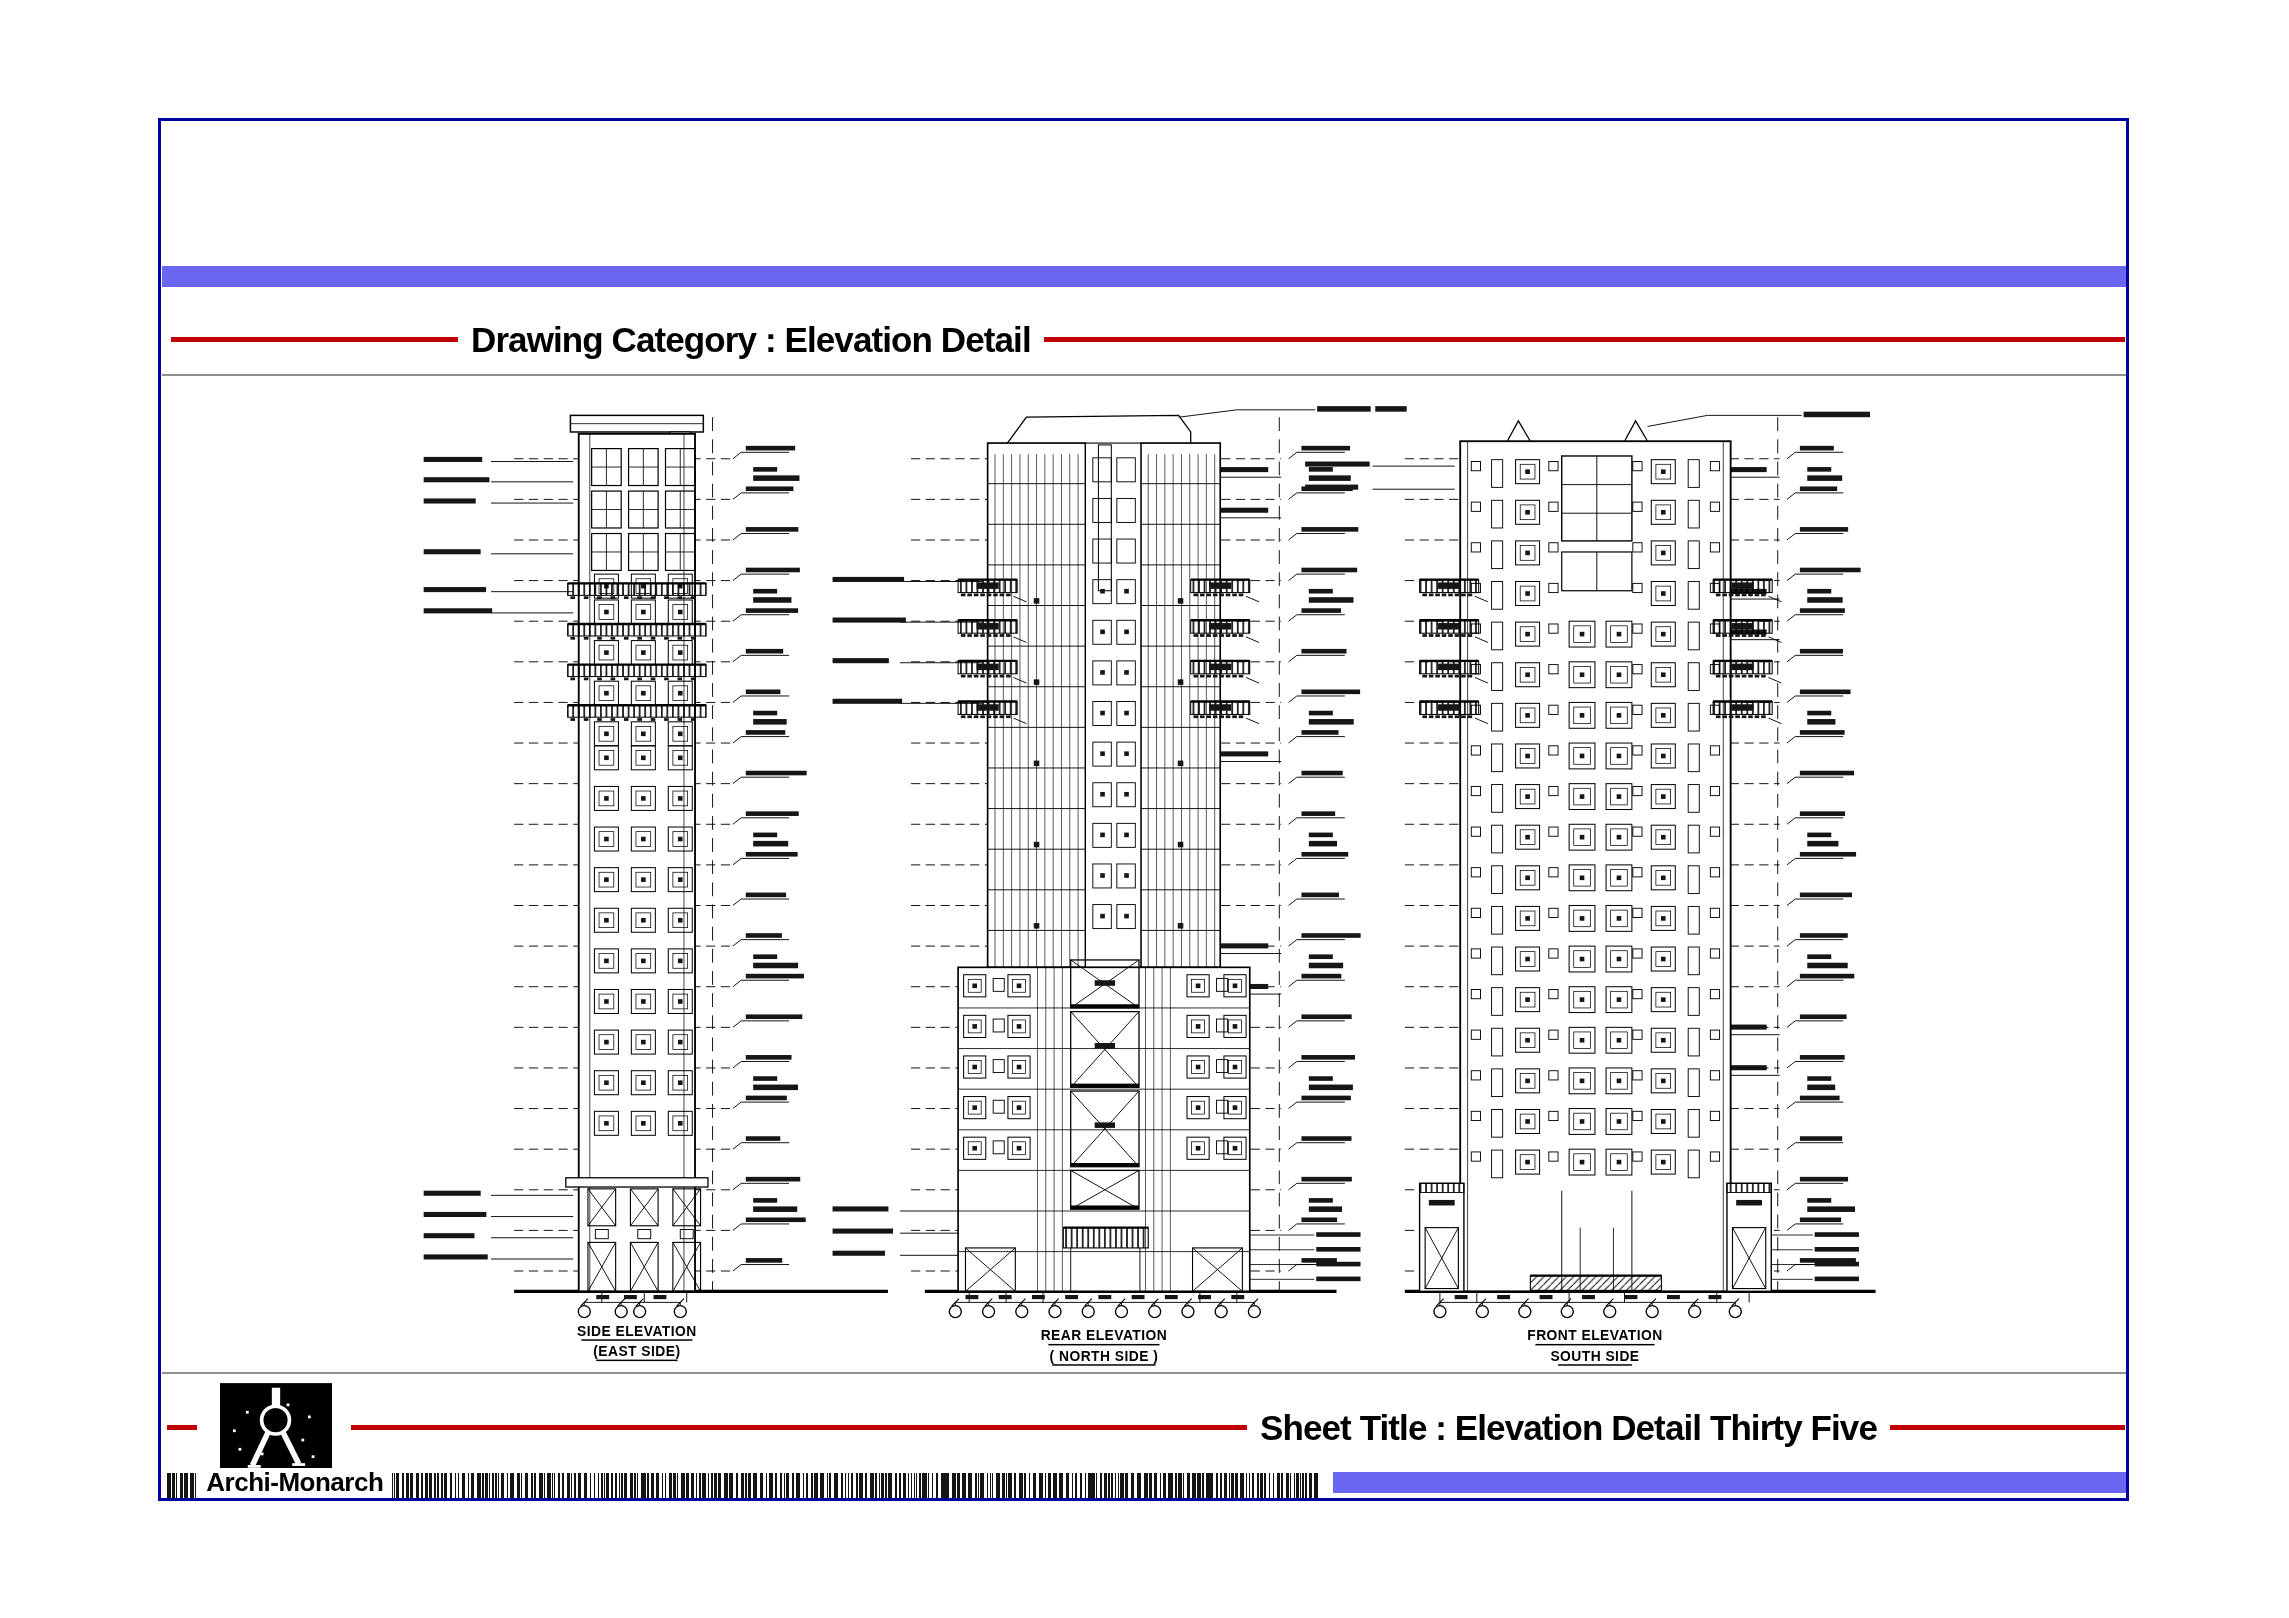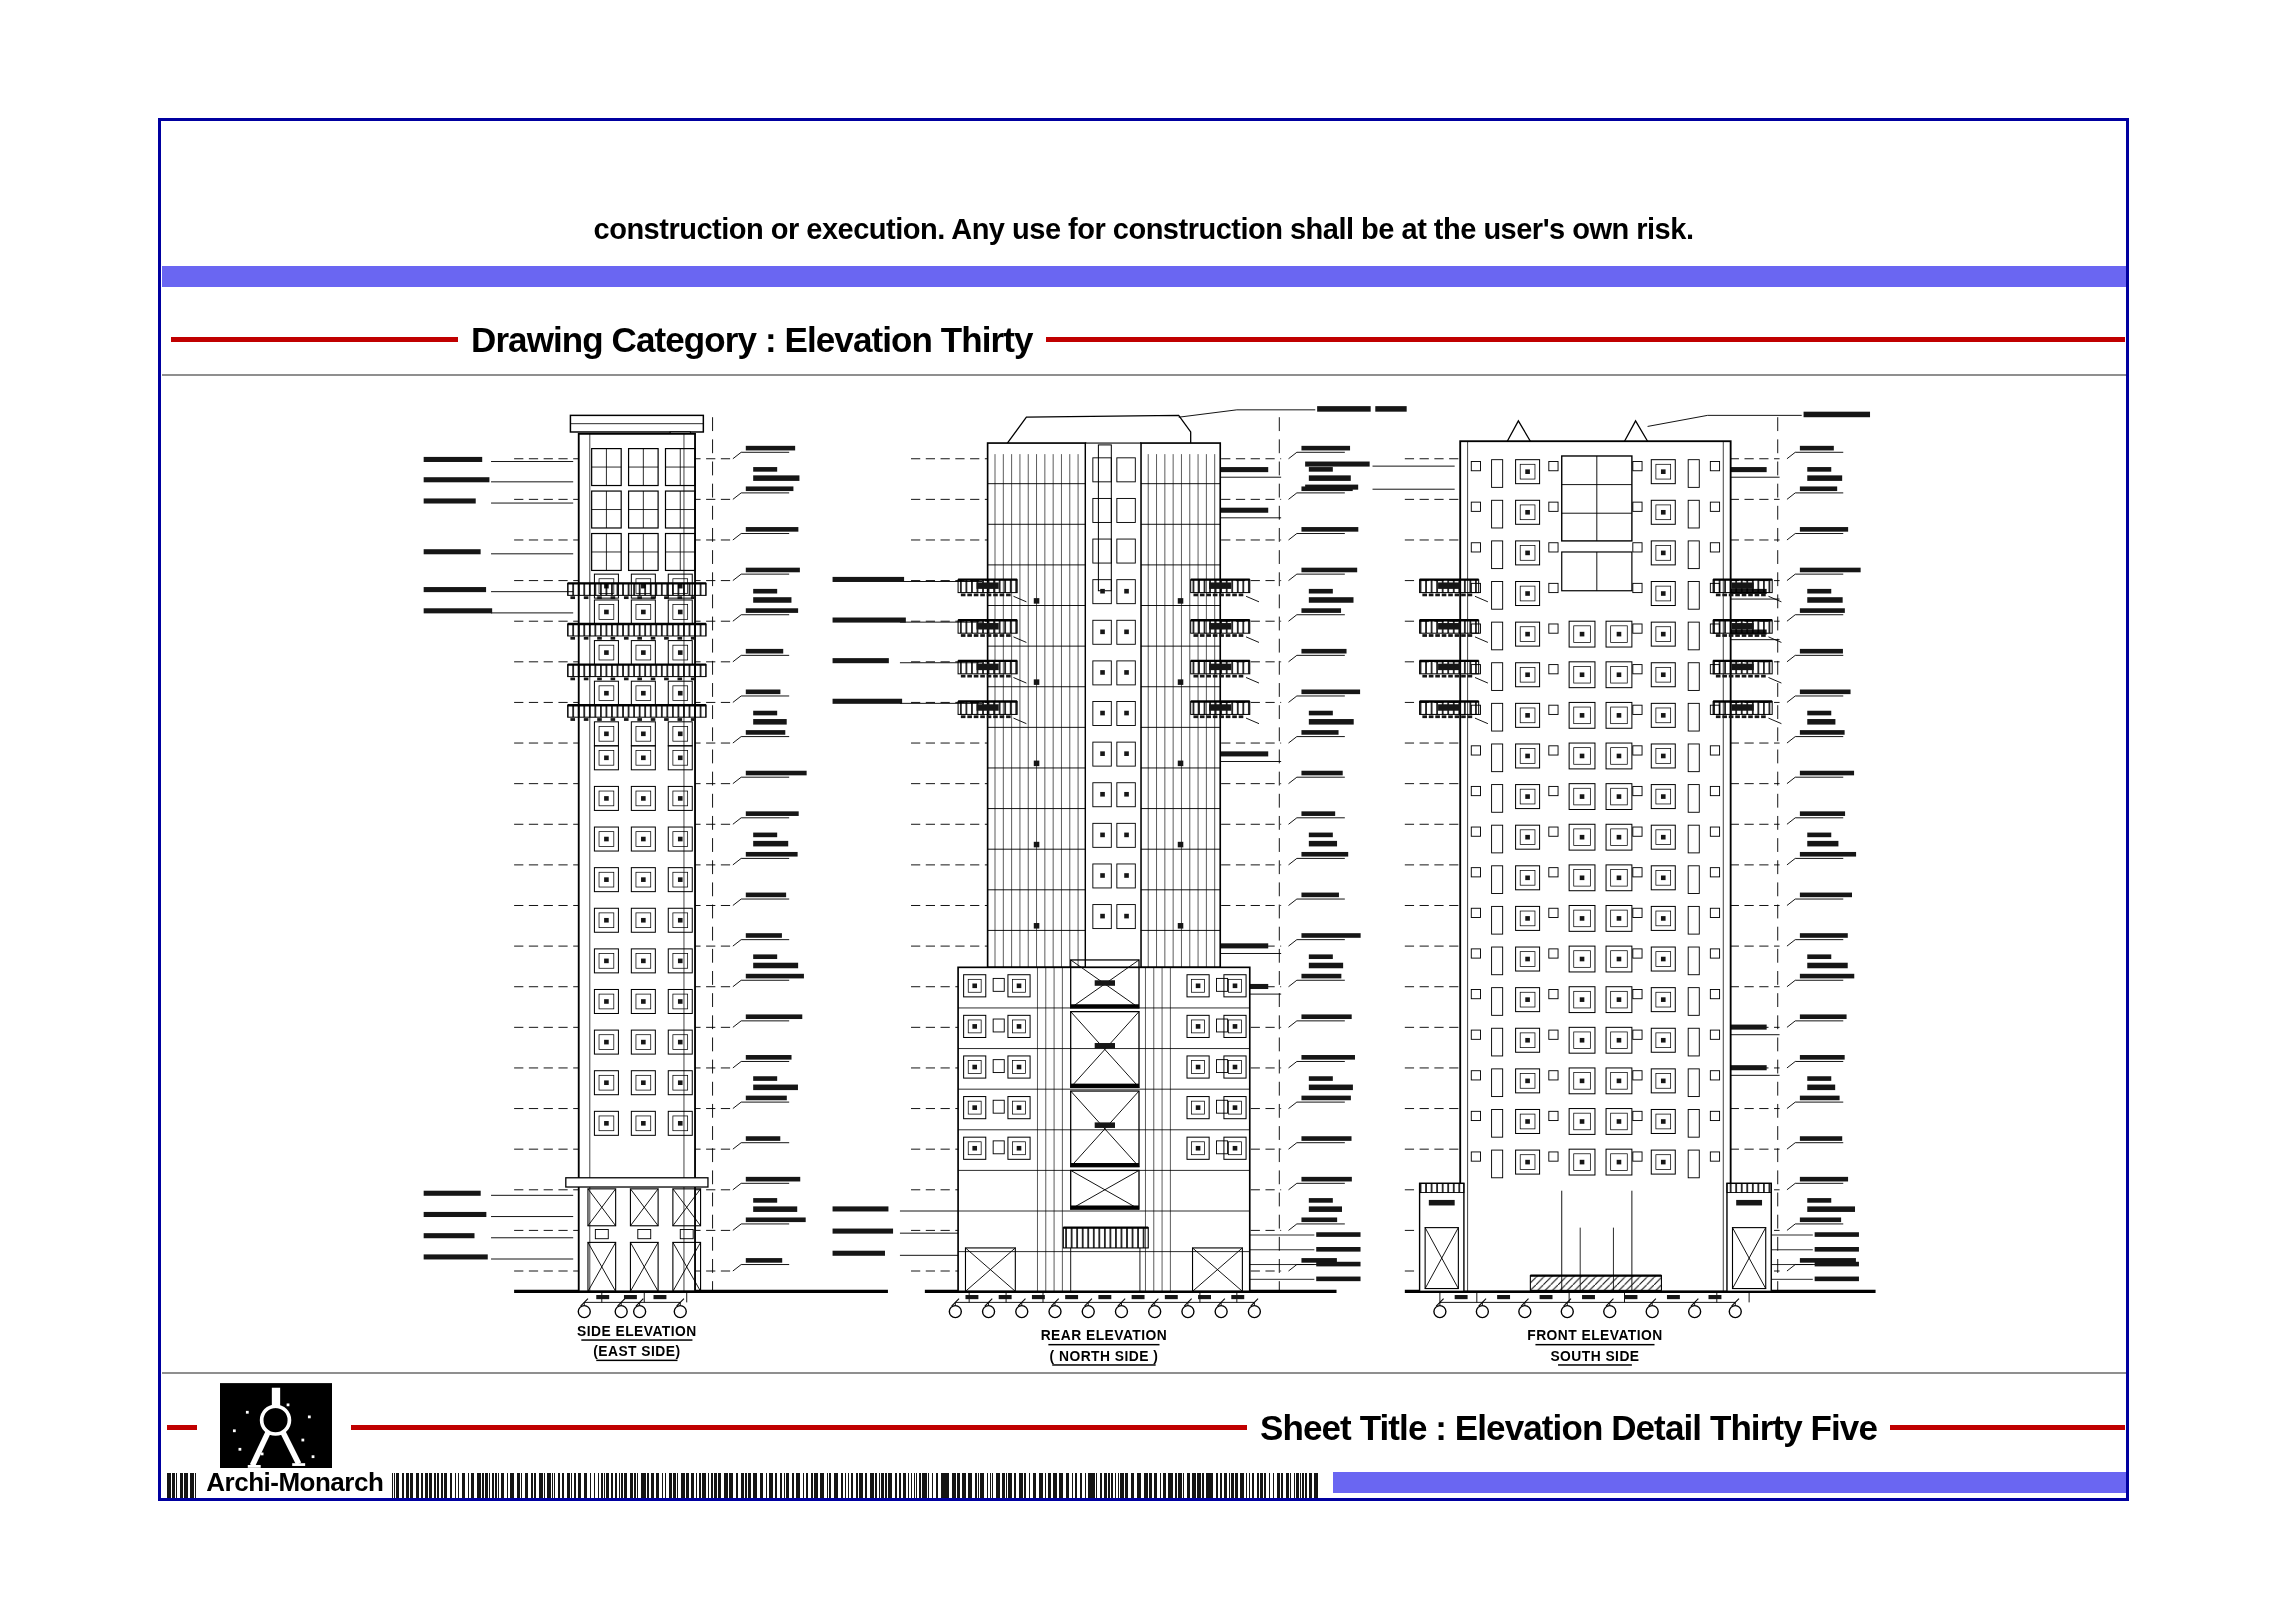--- a/index.html
+++ b/index.html
@@ -34,27 +34,26 @@
          font-size:26px;font-weight:bold;padding:0 8.3px;letter-spacing:-0.5px;}
   #drawing{left:0;top:0;pointer-events:none;}
 </style>
 </head>
 <body>
 
 <div id="page">
 
   <div id="frame" class="abs"></div>
 
-  <div id="disc-line2" class="abs disc">construction or execution. Any use for construction shall be at the user's own risk.</div>
 
   <div id="bluebar1" class="abs bluebar"></div>
 
   <div id="catrow" class="abs">
     <div class="redline lineL"></div>
-    <div class="bigtitle">Drawing Category : Elevation Thirty</div>
+    <div class="bigtitle">Drawing Category : Elevation Detail</div>
     <div class="redline lineR"></div>
   </div>
 
   <div id="grayline-top" class="abs grayline"></div>
   <div id="grayline-bottom" class="abs grayline"></div>
 
   <svg id="drawing" class="abs" width="2290" height="1619" viewBox="0 0 2481 1754">
     <defs>
       <pattern id="hatchV" width="6" height="16" patternUnits="userSpaceOnUse">
         <path d="M3 0 V16" stroke="#000" stroke-width="1.7"></path>

